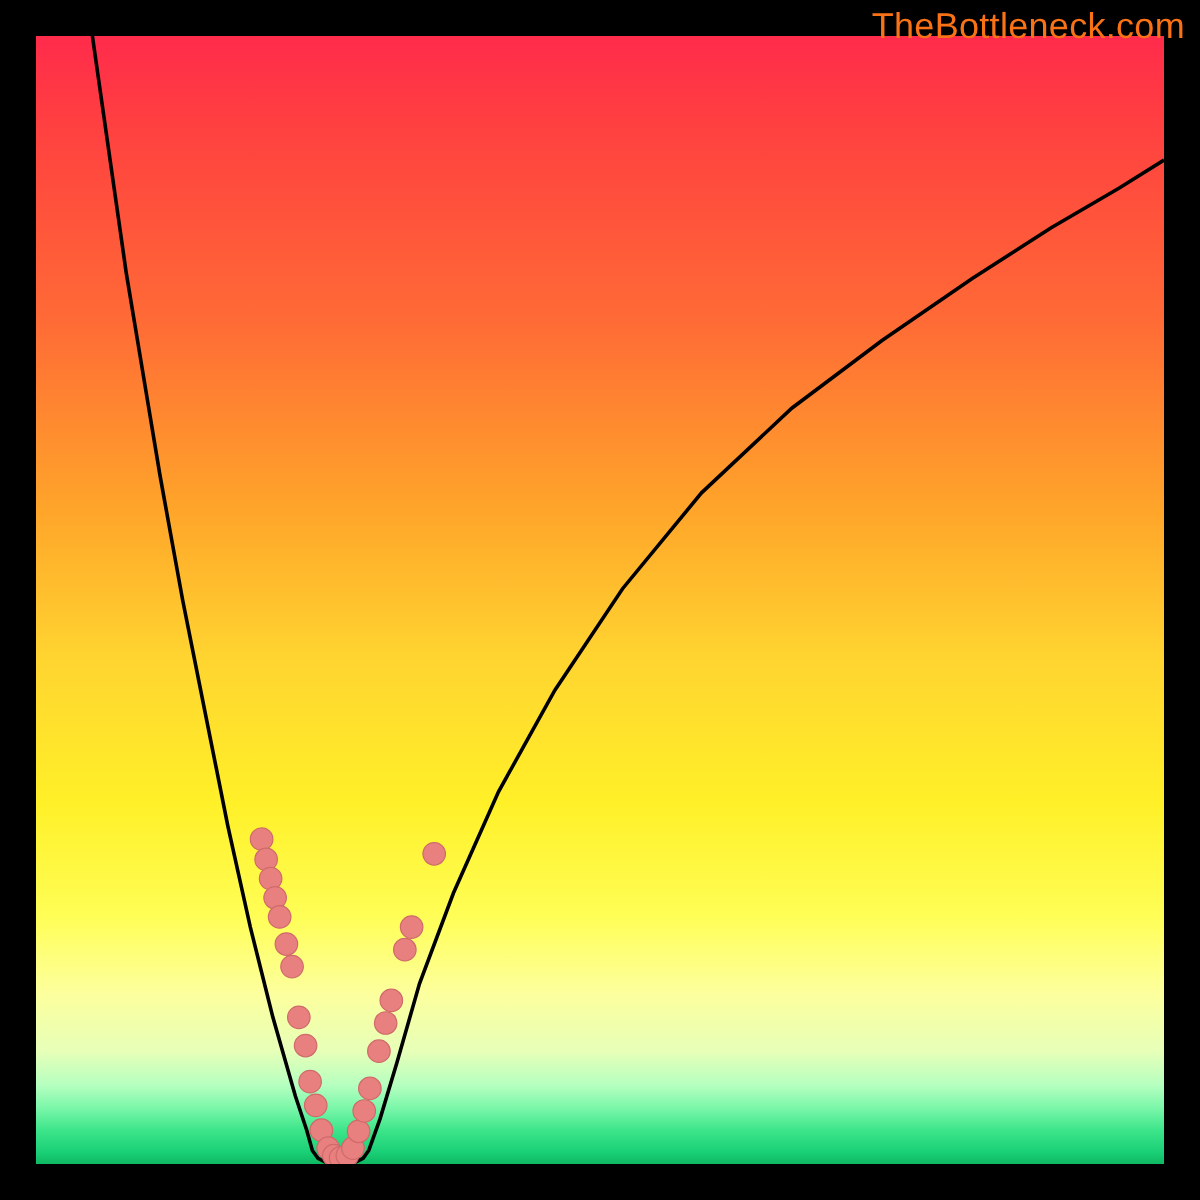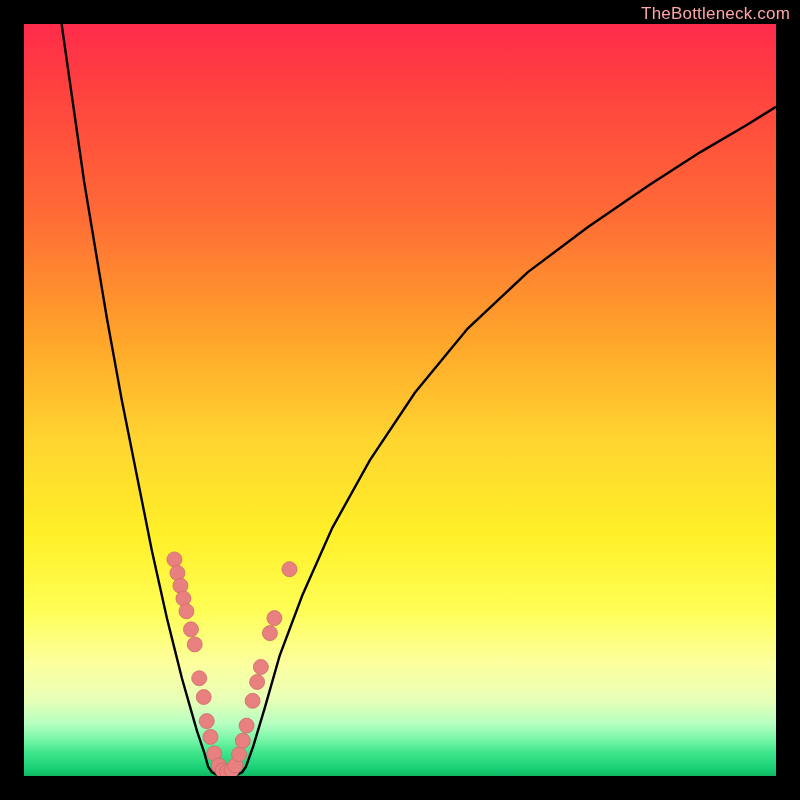--- a/index.html
+++ b/index.html
@@ -42,22 +42,22 @@
       #7cf7aa 95%,
       #3de58a 97%,
       #19cf76 99%,
       #0fb862 100%
     );
   }
   .watermark {
     position: absolute;
     top: 4px;
     right: 10px;
-    color: #fca5a5;
-    font-size: 17px;
+    color: #f97316;
+    font-size: 24px;
     letter-spacing: 0.2px;
     user-select: none;
   }
   svg.curve {
     position: absolute;
     inset: 0;
   }
 </style>
 </head>
 <body>

